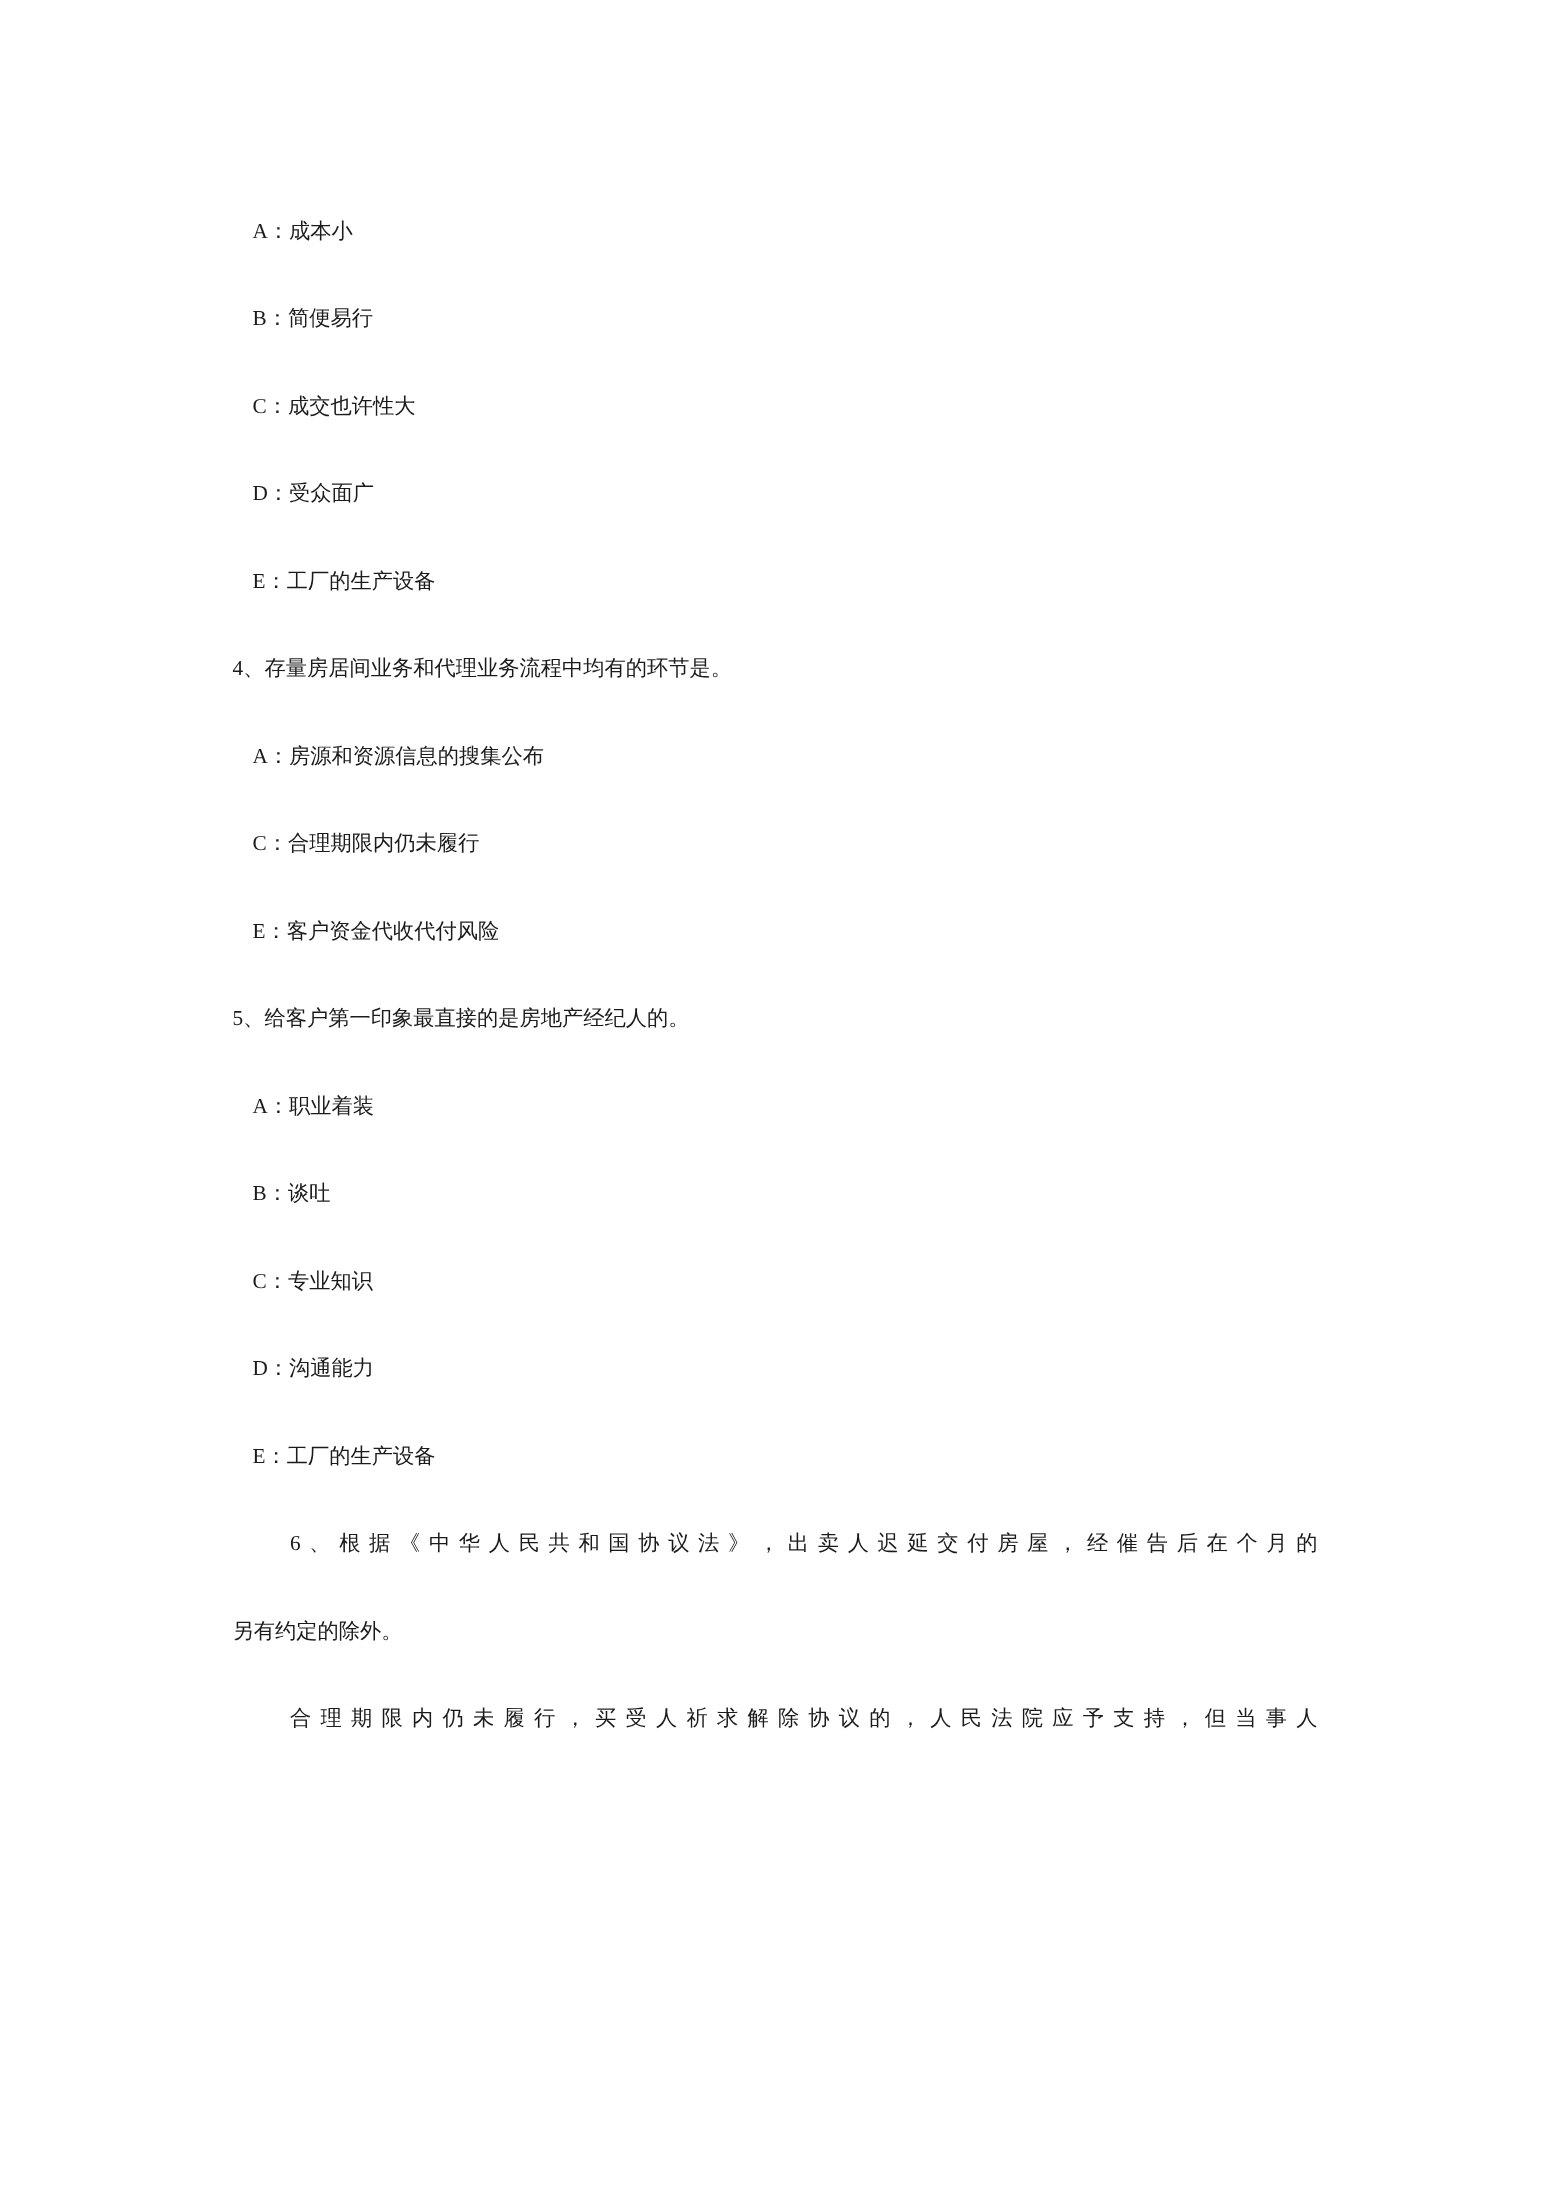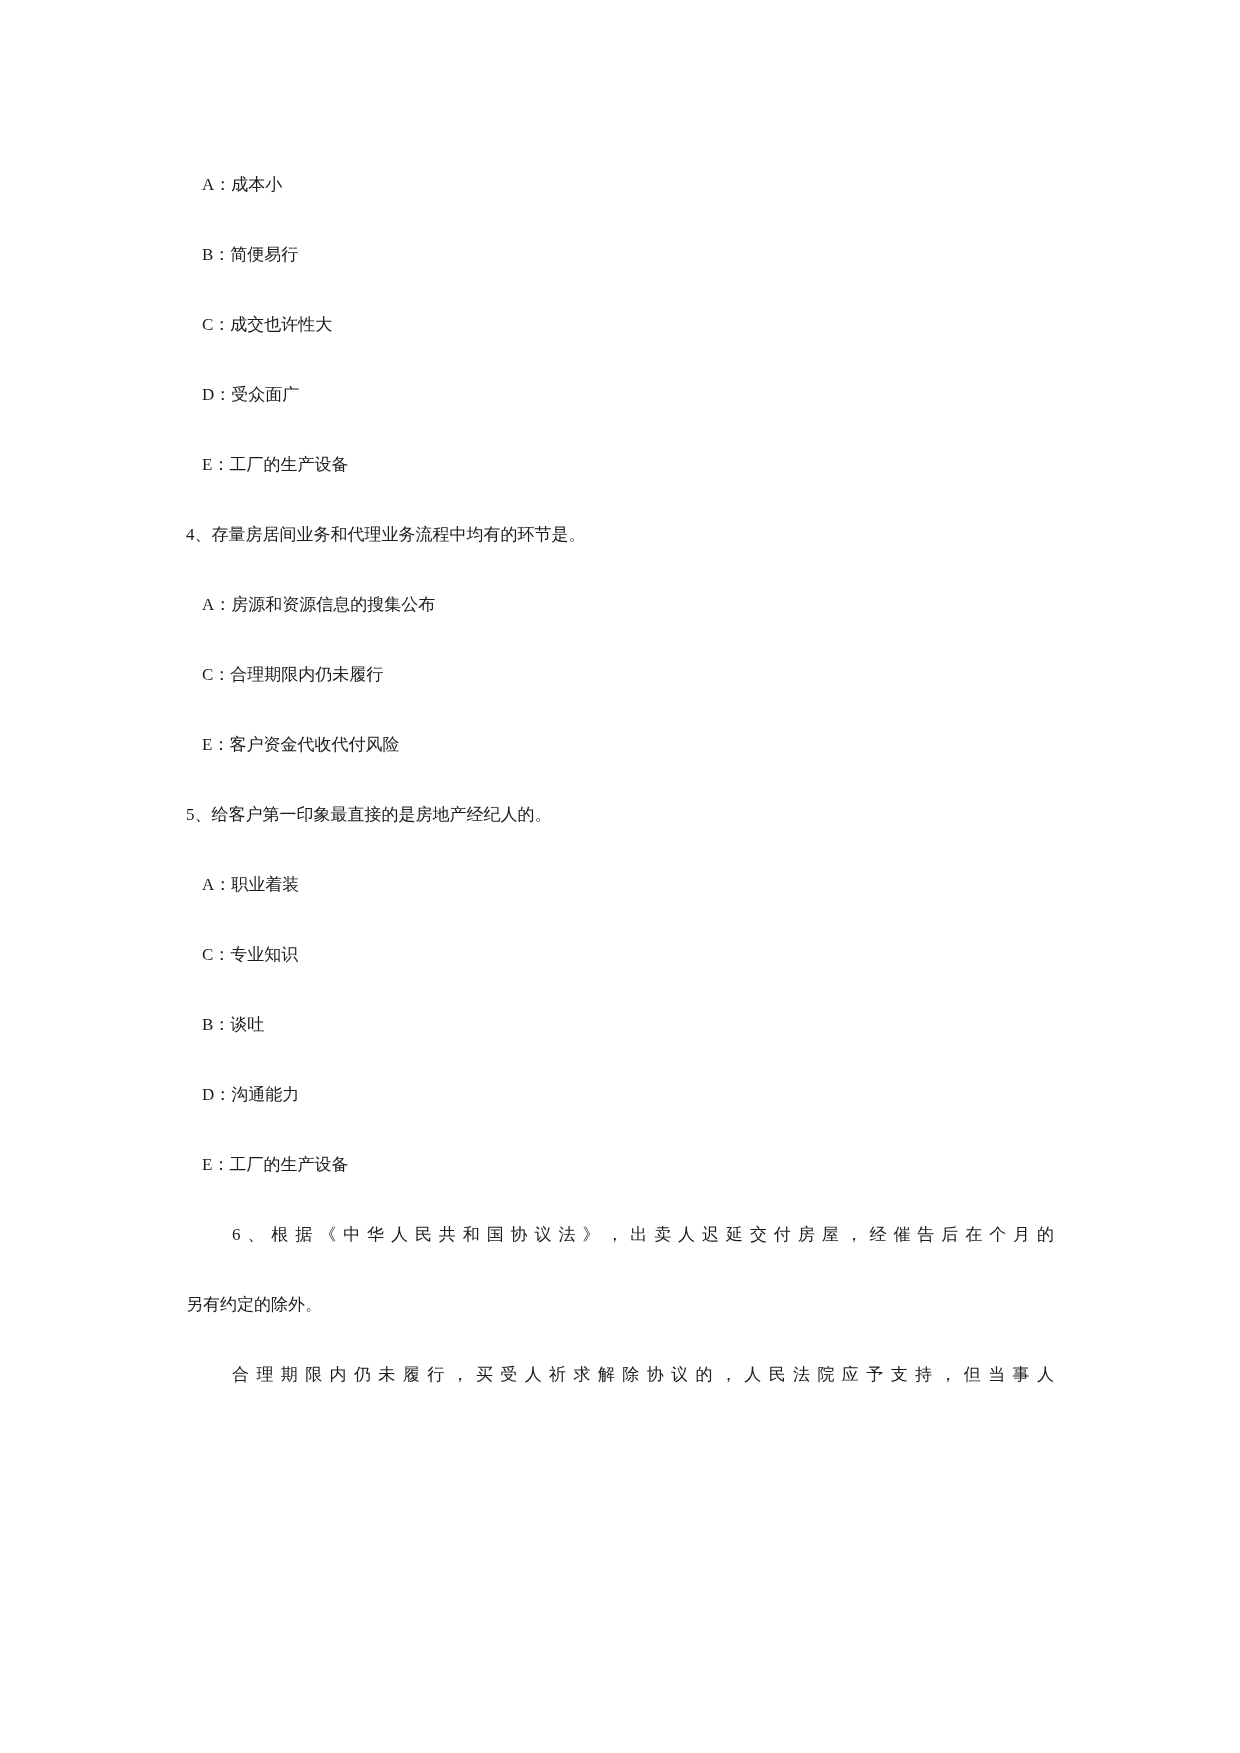--- a/index.html
+++ b/index.html
@@ -51,22 +51,22 @@
     </section>
     <section>
       <div class="line stem"><span>4</span><span>、</span><span>存量房居间业务和代理业务流程中均有的环节是。</span></div>
       <div class="line option"><span>A</span><span>：</span><span>房源和资源信息的搜集公布</span></div>
       <div class="line option"><span>C</span><span>：</span><span>合理期限内仍未履行</span></div>
       <div class="line option"><span>E</span><span>：</span><span>客户资金代收代付风险</span></div>
     </section>
     <section>
       <div class="line stem"><span>5</span><span>、</span><span>给客户第一印象最直接的是房地产经纪人的。</span></div>
       <div class="line option"><span>A</span><span>：</span><span>职业着装</span></div>
+      <div class="line option"><span>B</span><span>：</span><span>谈吐</span></div>
       <div class="line option"><span>C</span><span>：</span><span>专业知识</span></div>
-      <div class="line option"><span>B</span><span>：</span><span>谈吐</span></div>
       <div class="line option"><span>D</span><span>：</span><span>沟通能力</span></div>
       <div class="line option"><span>E</span><span>：</span><span>工厂的生产设备</span></div>
     </section>
     <section>
       <div class="line stem stretch"><span>6</span><span>、</span><span>根据《中华人民共和国协议法》，出卖人迟延交付房屋，经催告后在个月的</span></div>
       <div class="line stem continuation"><span>另有约定的除外。</span></div>
       <div class="line stem continuation stretch"><span>合理期限内仍未履行，买受人祈求解除协议的，人民法院应予支持，但当事人</span></div>
     </section>
   </main>
 

